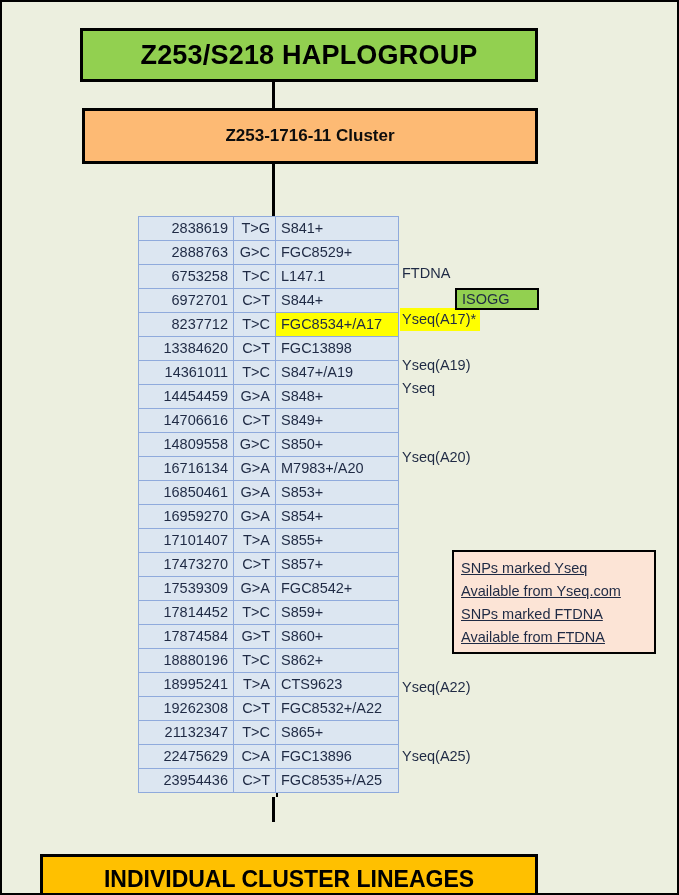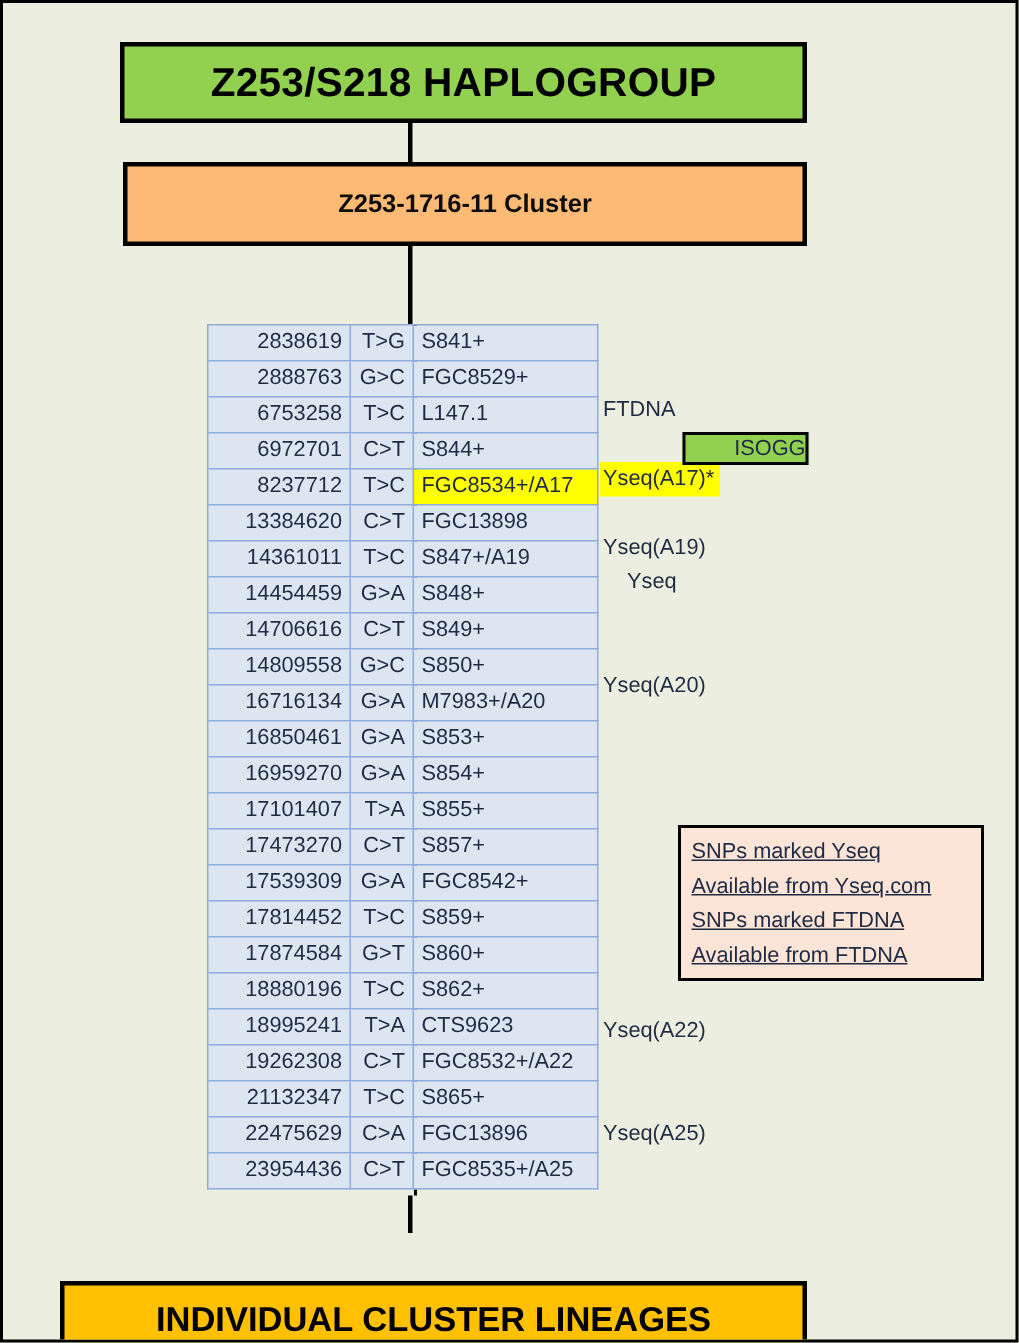--- a/index.html
+++ b/index.html
@@ -152,21 +152,20 @@
     width: 84px;
     height: 22px;
     background: #92d050;
     border: 2px solid #000000;
     box-sizing: border-box;
     font-size: 14.5px;
     color: #1f2a44;
     line-height: 18px;
     padding-left: 5px;
     z-index: 5;
-    text-align: right;
   }
 
   
   .legend-box {
     position: absolute;
     left: 450px;
     top: 548px;
     width: 204px;
     height: 104px;
     background: #fce4d6;
@@ -344,21 +343,21 @@
           <td class="col-mut">C&gt;T</td>
           <td class="col-snp">FGC8535+/A25</td>
         </tr>
       </tbody>
   </table>
 
   <div class="annot-layer">
       <div class="annot" style="top: 46px;">FTDNA</div>
       <div class="annot hl-yellow" style="top: 92px;">Yseq(A17)*</div>
       <div class="annot" style="top: 138px;">Yseq(A19)</div>
-      <div class="annot" style="top: 161px; margin-left: 16px;">Yseq</div>
+      <div class="annot" style="top: 161px;">Yseq</div>
       <div class="annot" style="top: 230px;">Yseq(A20)</div>
       <div class="annot" style="top: 460px;">Yseq(A22)</div>
       <div class="annot" style="top: 529px;">Yseq(A25)</div>
     </div>
 
   <div class="isogg-badge">ISOGG</div>
 
   <div class="legend-box">
     <div class="legend-line">SNPs marked Yseq</div>
     <div class="legend-line">Available from Yseq.com</div>

